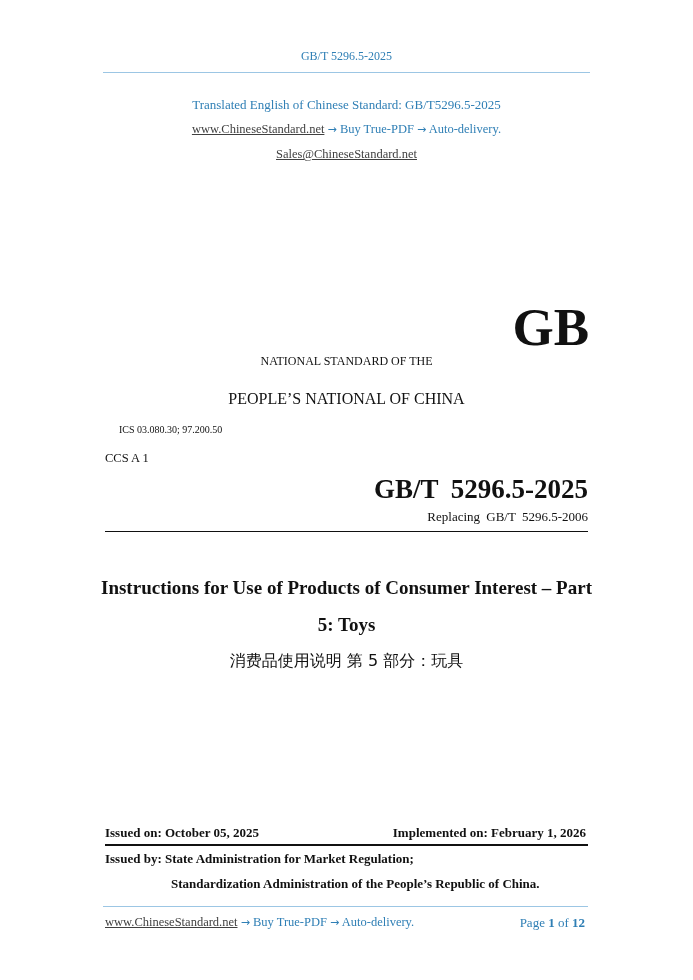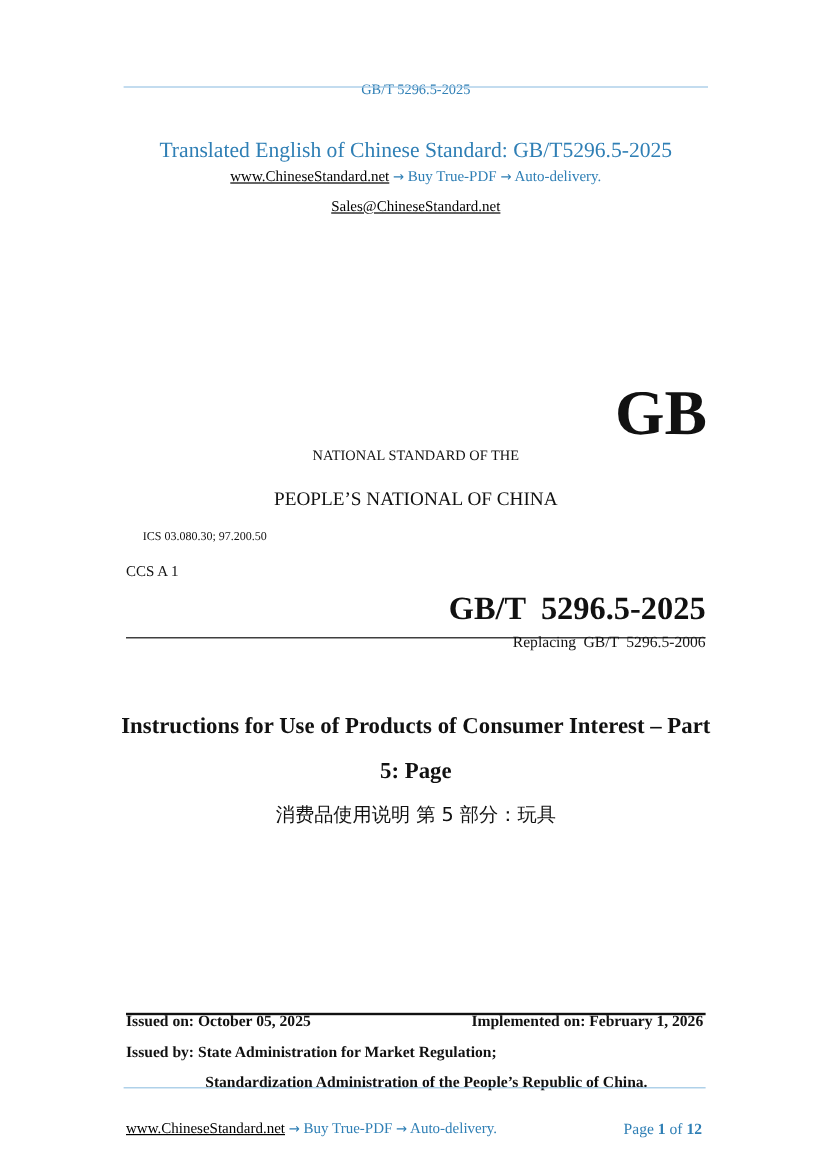--- a/index.html
+++ b/index.html
@@ -8,41 +8,41 @@
       background: #ffffff;
     }
     body {
       width: 693px;
       height: 980px;
       position: relative;
       overflow: hidden;
       font-family: "Liberation Serif", "DejaVu Serif", serif;
       color: #111111;
     }
-    .abs { position: absolute; margin-top: 18px; }
+    .abs { position: absolute; }
     .center { left: 0; width: 693px; text-align: center; }
     .blue { color: #2f7fb5; }
     a.link {
-      color: #000000;
+      color: #404040;
       text-decoration: underline;
     }
     .hr-blue {
       position: absolute;
       height: 1px;
       background: #9cc6e4;
     }
     .hr-black {
       position: absolute;
       background: #111111;
     }
 
     #header-title { top: 49px; font-size: 12px; }
     #hr-top { left: 103px; width: 487px; top: 72px; }
 
-    #translated-line { top: 97px; font-size: 18px; }
+    #translated-line { top: 97px; font-size: 13px; }
     #links-line { top: 122px; font-size: 12.5px; }
     #sales-line { top: 147px; font-size: 12.5px; }
 
     #gb-logo {
       right: 104px;
       top: 297px;
       font-size: 53px;
       font-weight: bold;
       letter-spacing: 0px;
     }
@@ -151,21 +151,21 @@
 <div id="national-line2" class="abs center">PEOPLE’S NATIONAL OF CHINA</div>
 
 <div id="ics" class="abs">ICS 03.080.30; 97.200.50</div>
 <div id="ccs" class="abs">CCS A 1</div>
 
 <div id="std-number" class="abs">GB/T 5296.5-2025</div>
 <div id="replacing" class="abs">Replacing GB/T 5296.5-2006</div>
 <div id="hr-std" class="hr-black"></div>
 
 <div id="title-en-1" class="abs">Instructions for Use of Products of Consumer Interest – Part</div>
-<div id="title-en-2" class="abs center">5: Page</div>
+<div id="title-en-2" class="abs center">5: Toys</div>
 <div id="title-cn" class="abs center">消费品使用说明 第 5 部分：玩具</div>
 
 <div id="issued-on" class="abs">Issued on: October 05, 2025</div>
 <div id="implemented-on" class="abs">Implemented on: February 1, 2026</div>
 <div id="hr-issue" class="hr-black"></div>
 <div id="issued-by" class="abs">Issued by: State Administration for Market Regulation;</div>
 <div id="issued-by-2" class="abs">Standardization Administration of the People’s Republic of China.</div>
 
 <div id="hr-footer" class="hr-blue"></div>
 <div id="footer-links" class="abs blue">

